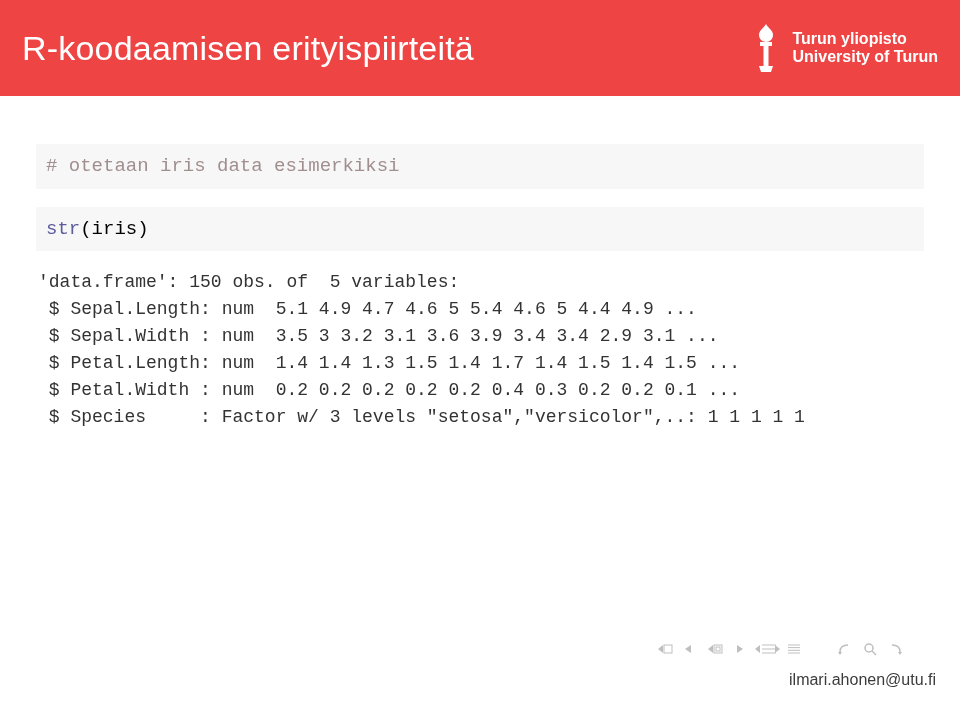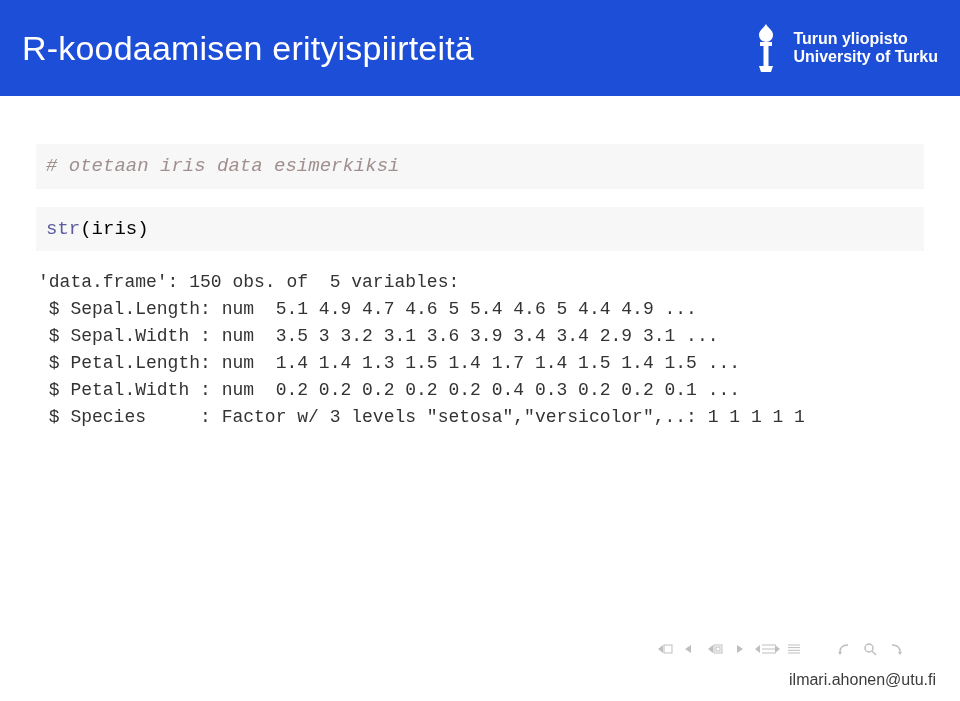--- a/index.html
+++ b/index.html
@@ -5,21 +5,21 @@
   * { margin: 0; padding: 0; box-sizing: border-box; }
   body {
     width: 960px;
     height: 701px;
     background: #ffffff;
     font-family: "Segoe UI", "Helvetica Neue", Arial, sans-serif;
     position: relative;
     overflow: hidden;
   }
   .header {
-    background: #1d4ed8;
+    background: #ef4444;
     color: #ffffff;
     height: 96px;
     display: flex;
     align-items: center;
     justify-content: space-between;
     padding: 0 22px;
   }
   .title {
     font-size: 34px;
     font-weight: 300;
@@ -43,21 +43,21 @@
     padding: 48px 36px 0 36px;
   }
   .codeblock {
     background: #f7f7f7;
     padding: 8px 10px;
     margin-bottom: 18px;
     font-family: "Courier New", Courier, monospace;
     font-size: 19px;
     line-height: 1.5;
   }
-  .comment { color: #a18f8f; font-style: italic; }
+  .comment { color: #a18f8f; }
   .call { color: #5b5b9e; }
   .output {
     font-family: "Courier New", Courier, monospace;
     font-size: 18px;
     line-height: 1.5;
     color: #333333;
     white-space: pre;
     padding-left: 2px;
   }
   .nav {
@@ -86,21 +86,21 @@
     <svg width="34" height="52" viewBox="0 0 34 52">
       <g fill="#ffffff">
         <path d="M17 2 C19 6 24 8 24 13 C24 17 21 20 17 20 C13 20 10 17 10 13 C10 8 15 6 17 2 Z"></path>
         <rect x="11" y="20" width="12" height="4"></rect>
         <rect x="14.5" y="24" width="5" height="20"></rect>
         <path d="M10 44 L24 44 L22 50 L12 50 Z"></path>
       </g>
     </svg>
     <div class="logo-names">
       <span>Turun yliopisto</span>
-      <span>University of Turku</span>
+      <span>University of Turun</span>
     </div>
   </div>
 </div>
 
 <div class="content">
   <div class="codeblock">
     <div class="comment"># otetaan iris data esimerkiksi</div>
   </div>
   <div class="codeblock">
     <div><span class="call">str</span><span>(iris)</span></div>

